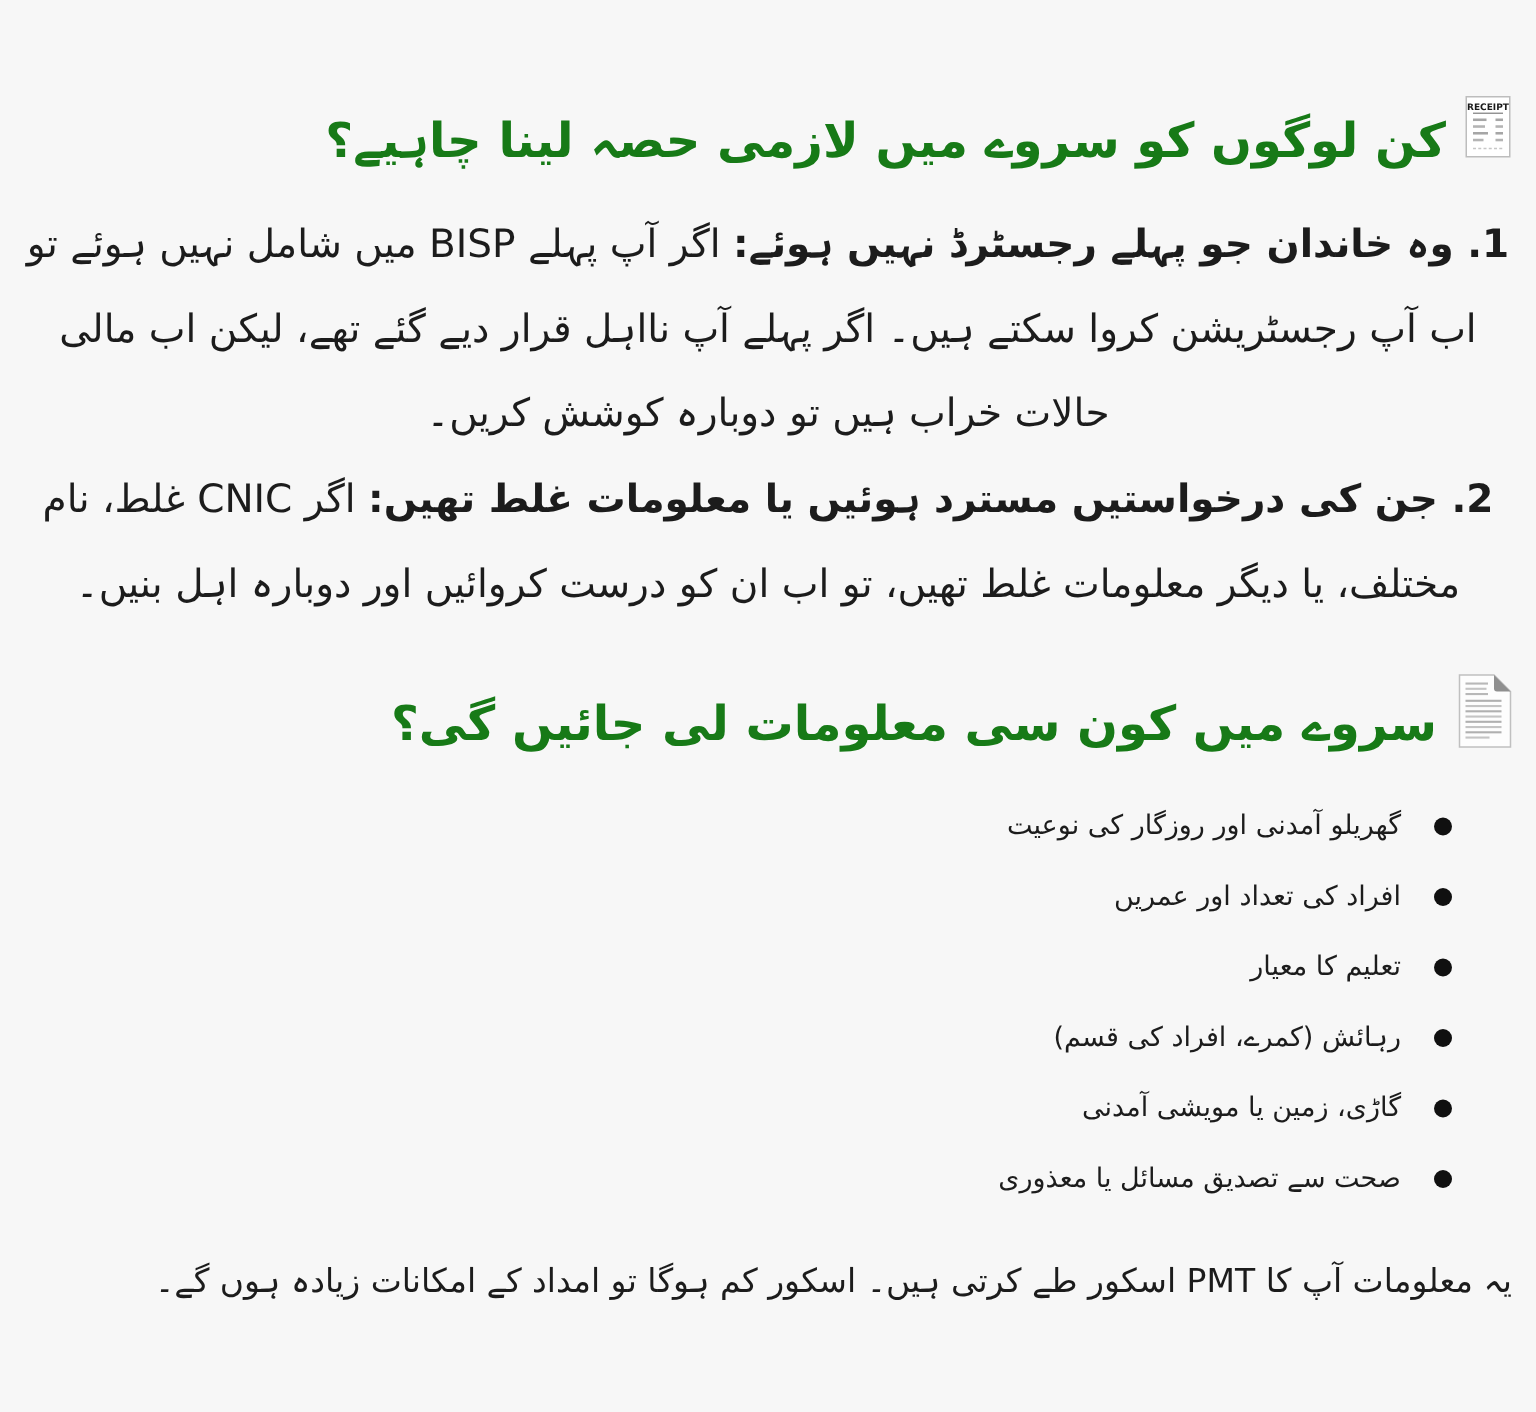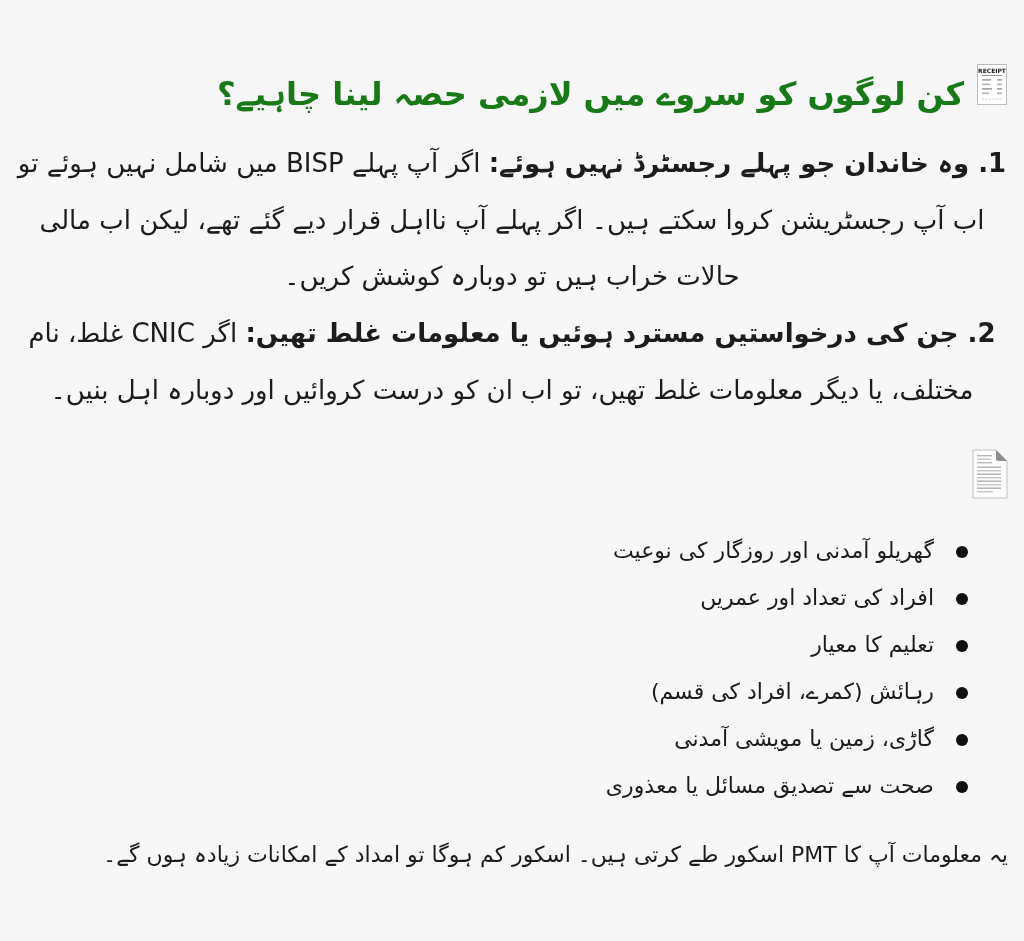--- a/index.html
+++ b/index.html
@@ -53,21 +53,21 @@
   .section-title.second {
     margin-top: 30px;
     margin-bottom: 6px;
   }
   ul.info-list {
     list-style: none;
     margin: 10px 42px 0 0;
     padding: 0;
   }
   ul.info-list li {
-    font-size: 22px;
+    font-size: 18px;
     line-height: 47px;
     text-align: right;
     white-space: nowrap;
   }
   ul.info-list .dot {
     display: inline-block;
     width: 12px;
     height: 12px;
     border-radius: 50%;
     background: #101010;
@@ -121,21 +121,21 @@
         <rect x="9" y="14" width="15" height="1.4" fill="#b8b8b8"></rect>
         <rect x="9" y="18.5" width="24" height="1.4" fill="#b0b0b0"></rect>
         <rect x="9" y="22" width="24" height="1.4" fill="#c4c4c4"></rect>
         <rect x="9" y="25.5" width="24" height="1.4" fill="#b0b0b0"></rect>
         <rect x="9" y="29" width="24" height="1.4" fill="#c4c4c4"></rect>
         <rect x="9" y="32.5" width="24" height="1.4" fill="#b0b0b0"></rect>
         <rect x="9" y="36" width="24" height="1.4" fill="#c4c4c4"></rect>
         <rect x="9" y="39.5" width="24" height="1.4" fill="#b0b0b0"></rect>
         <rect x="9" y="43" width="16" height="1.4" fill="#c4c4c4"></rect>
       </svg>
-    </span>
+    </span><span class="title-text">سروے میں کون سی معلومات لی جائیں گی؟</span>
   </h2>
 
   <ul class="info-list">
     <li><span class="dot"></span><span>گھریلو آمدنی اور روزگار کی نوعیت</span></li>
     <li><span class="dot"></span><span>افراد کی تعداد اور عمریں</span></li>
     <li><span class="dot"></span><span>تعلیم کا معیار</span></li>
     <li><span class="dot"></span><span>رہائش (کمرے، افراد کی قسم)</span></li>
     <li><span class="dot"></span><span>گاڑی، زمین یا مویشی آمدنی</span></li>
     <li><span class="dot"></span><span>صحت سے تصدیق مسائل یا معذوری</span></li>
   </ul>

